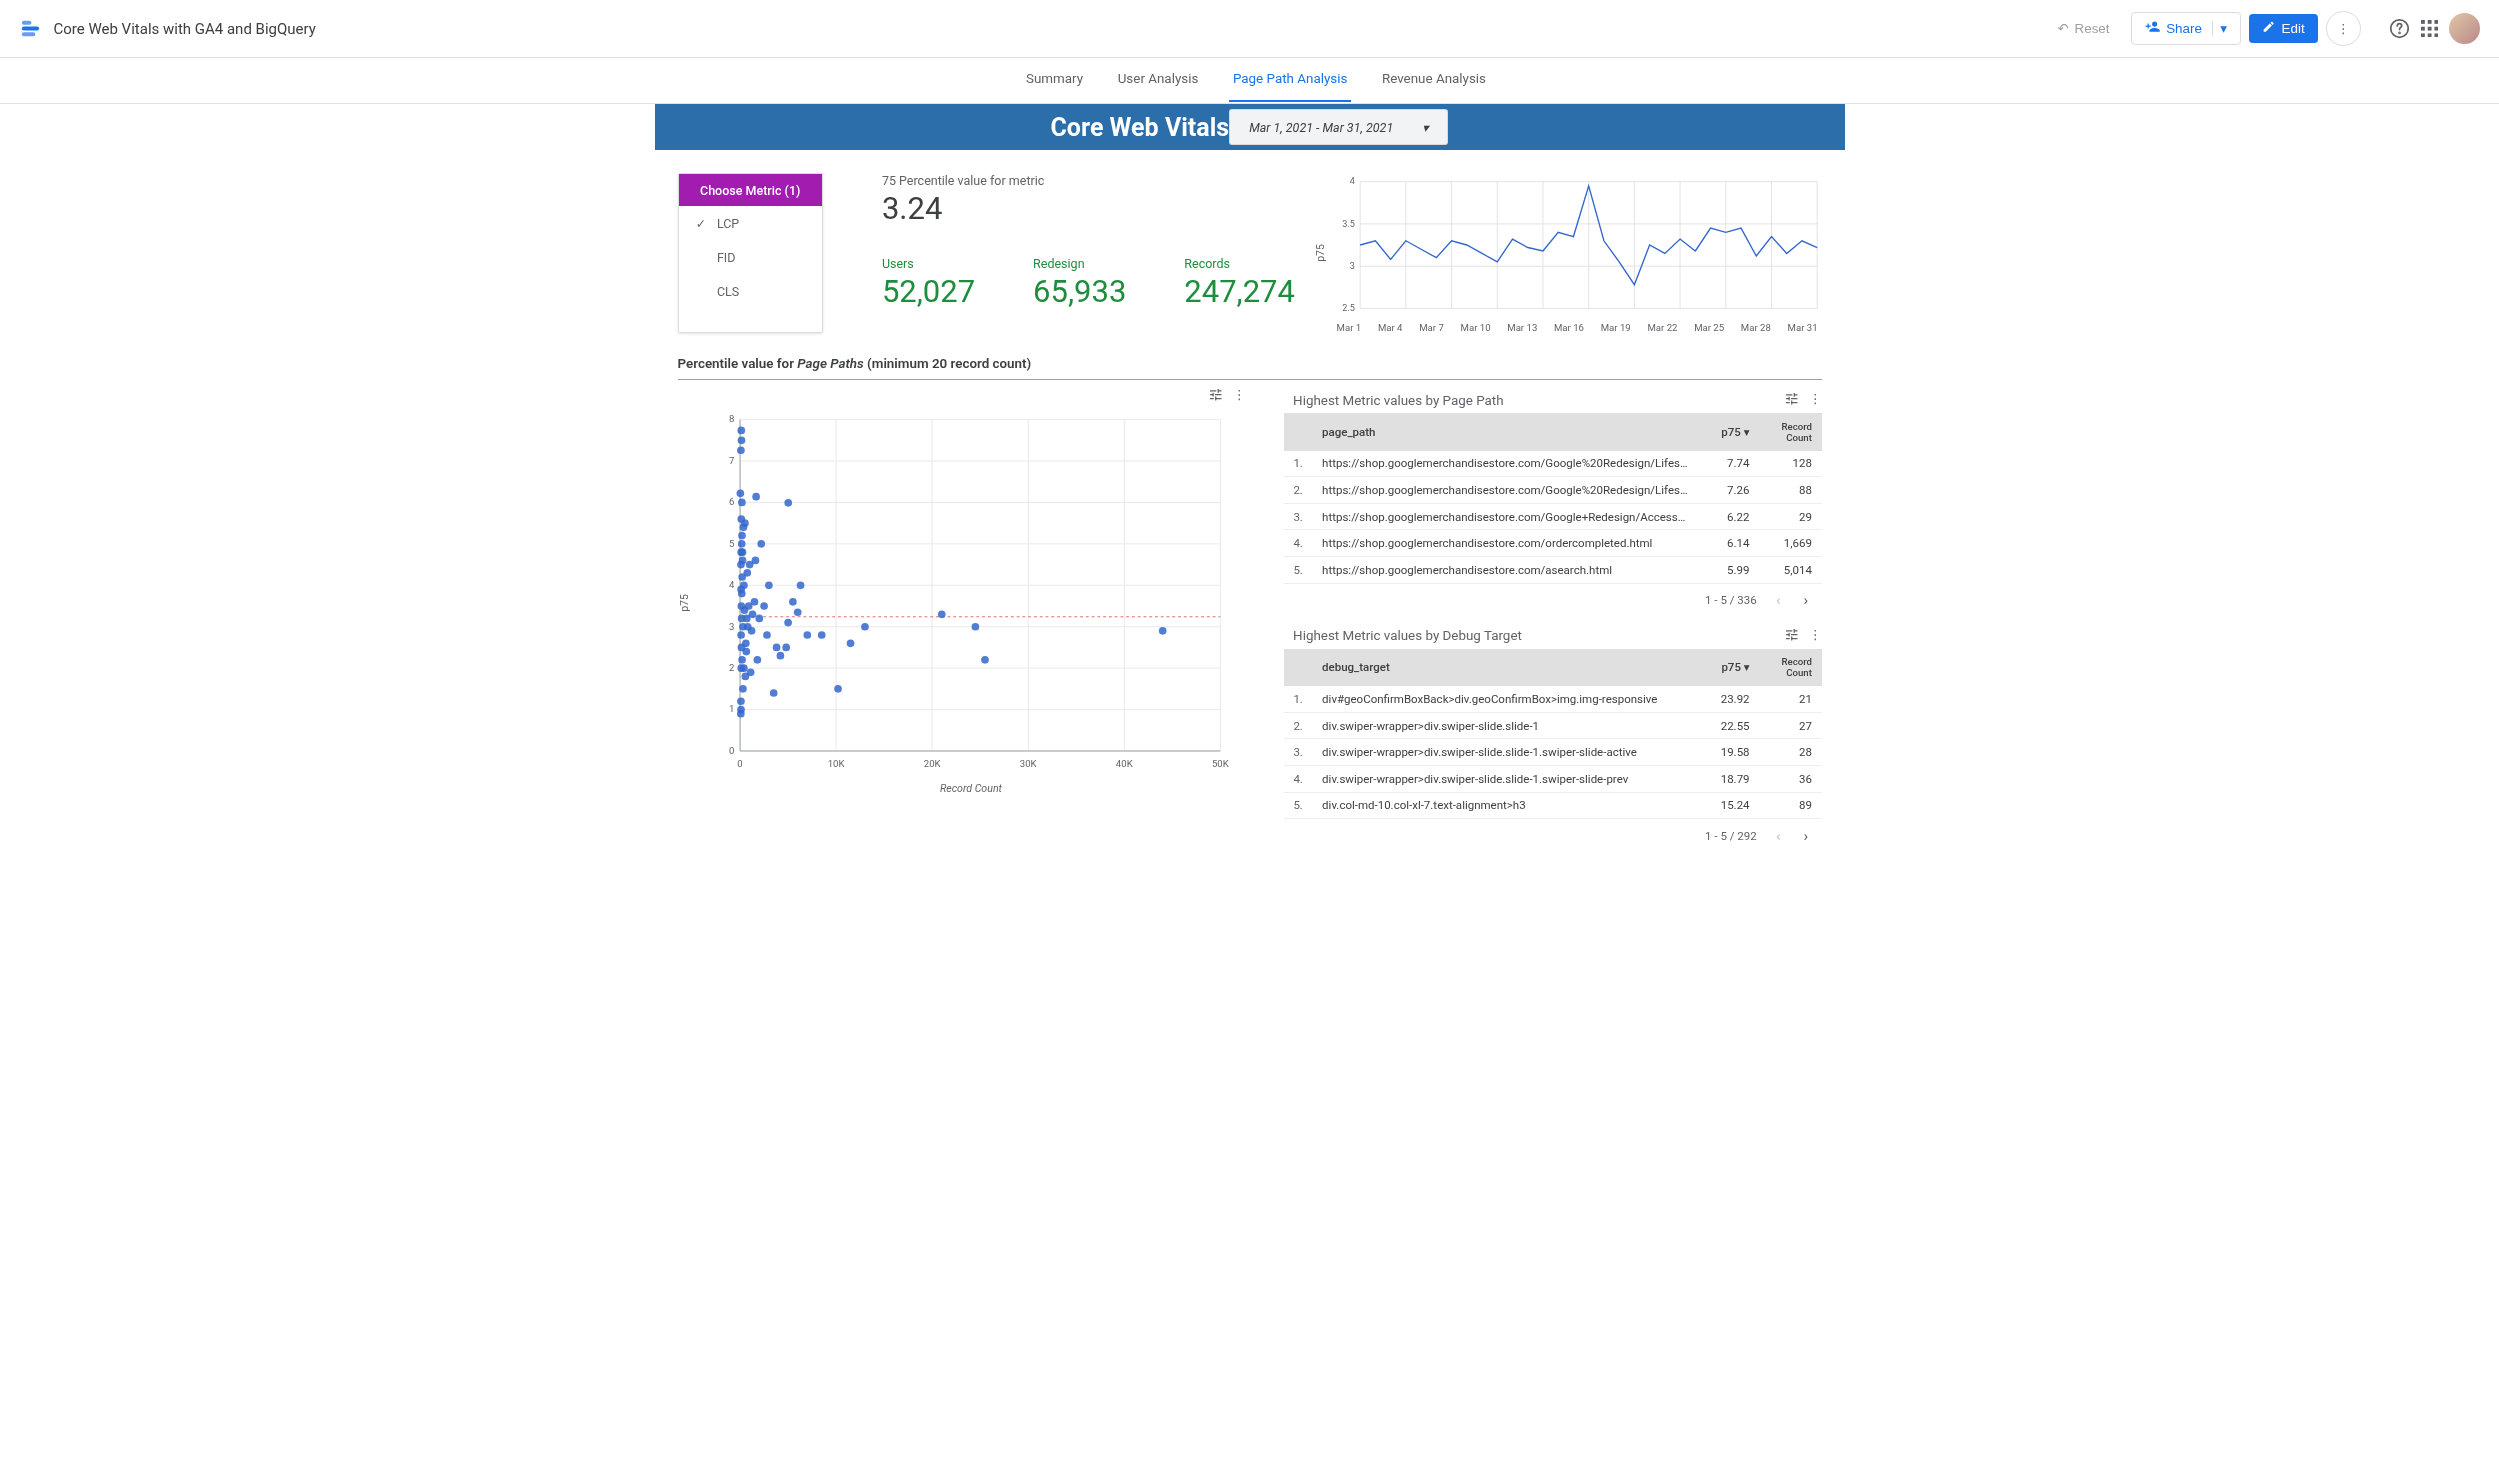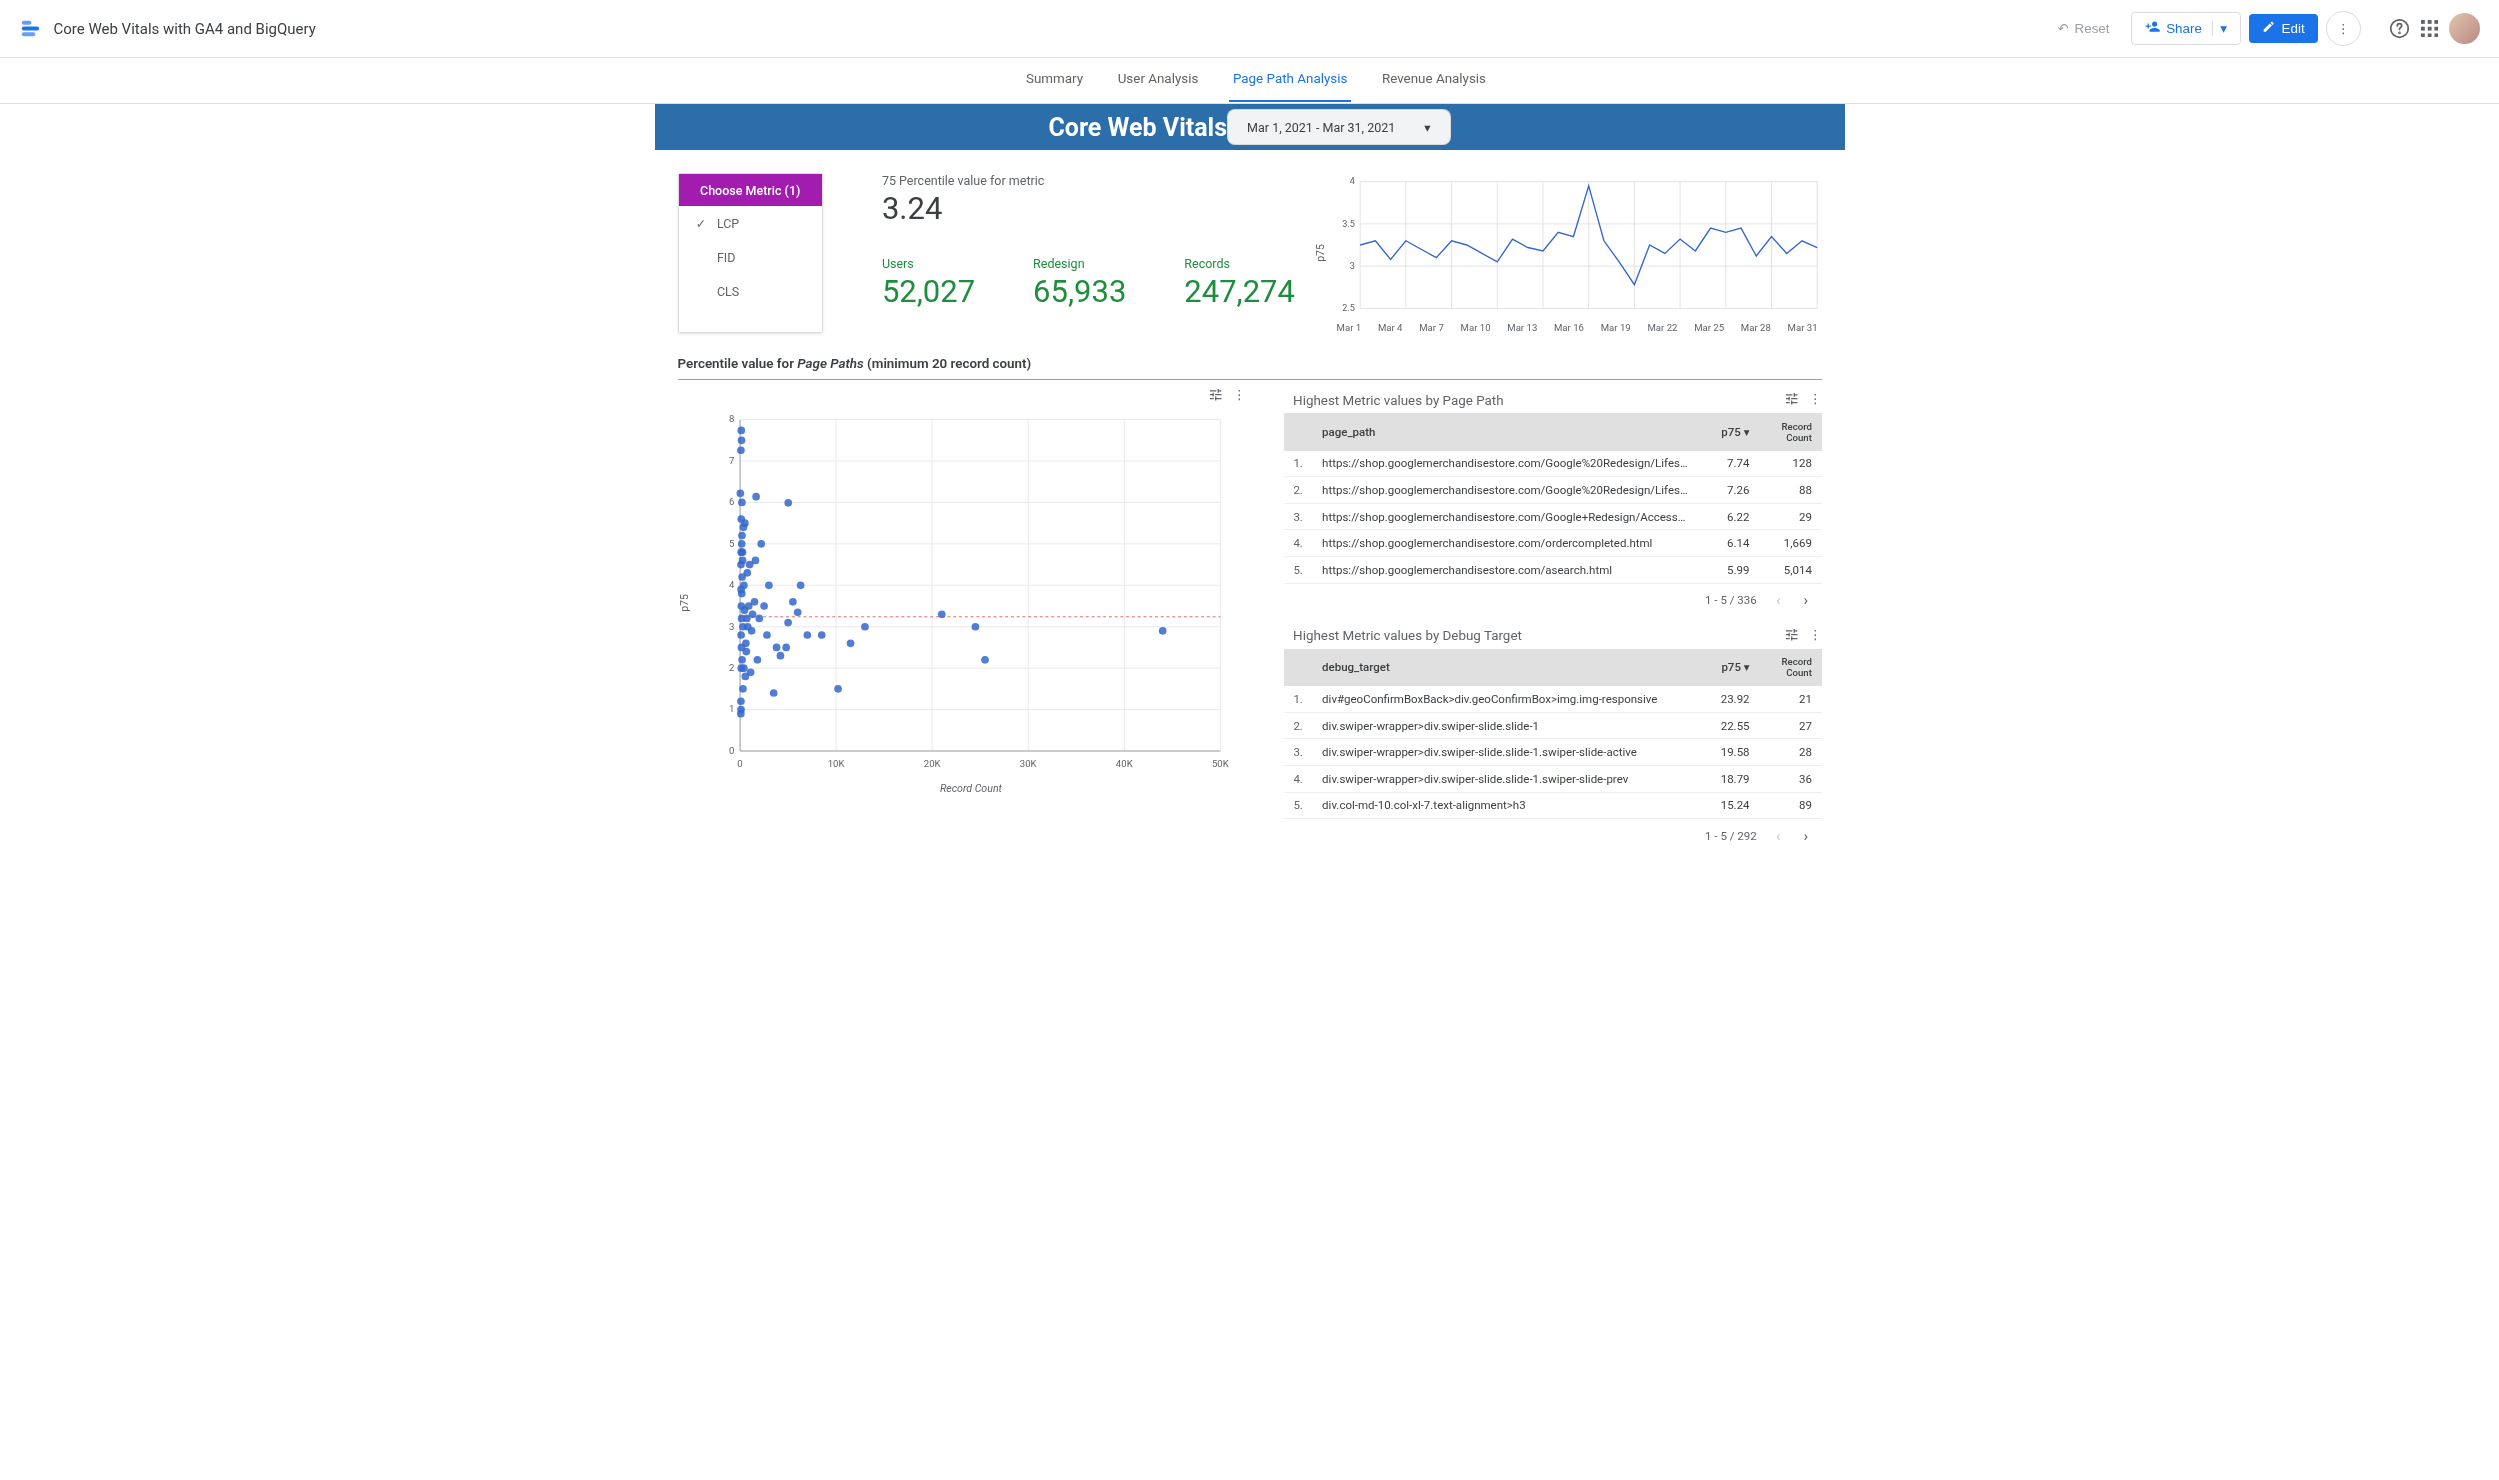--- a/index.html
+++ b/index.html
@@ -21,21 +21,21 @@
 
     
     .tabs { display: flex; justify-content: center; gap: 27px; border-bottom: 1px solid #e0e0e0; height: 46px; align-items: flex-start; padding-left: 13px; }
     .tab { font-size: 13.4px; color: #5f6368; padding: 13.4px 3.8px; cursor: pointer; }
     .tab.active { color: #1a73e8; border-bottom: 2.9px solid #1a73e8; }
 
     
     .report { max-width: 1190px; margin: 0 auto; }
     .banner { background: #2b6ea9; color: #fff; display: flex; align-items: center; justify-content: center; padding: 13.4px 23px; height: 46px; }
     .banner h1 { font-size: 25px; font-weight: 700; }
-    .date-picker { background: #f1f3f4; color: #3c4043; padding: 9.6px 19px; border-radius: 8px; font-size: 12.5px; display: flex; align-items: center; gap: 29px; border: 1px solid rgba(0,0,0,0.1); }
+    .date-picker { background: #f1f3f4; color: #3c4043; padding: 9.6px 19px; border-radius: 3px; font-size: 12.5px; display: flex; align-items: center; gap: 29px; border: 1px solid rgba(0,0,0,0.1); font-style: italic; }
 
     
     .top-section { display: flex; gap: 19px; padding: 23px; }
     .metric-filter { width: 154px; border: 1px solid #dadce0; border-radius: 1.9px; box-shadow: 0 1px 2.9px rgba(0,0,0,0.12); }
     .metric-filter-header { background: #a21caf; color: #fff; text-align: center; padding: 8.6px; font-size: 12.5px; font-weight: 500; }
     .metric-option { padding: 9.6px 17.3px; font-size: 12.5px; color: #5f6368; cursor: pointer; display: flex; align-items: center; gap: 7.7px; }
     .metric-option .check { width: 13.4px; display: inline-block; }
 
     .scorecards { flex: 1; display: flex; flex-direction: column; margin-left: 40px; }
     .scorerow { display: flex; gap: 58px; }

